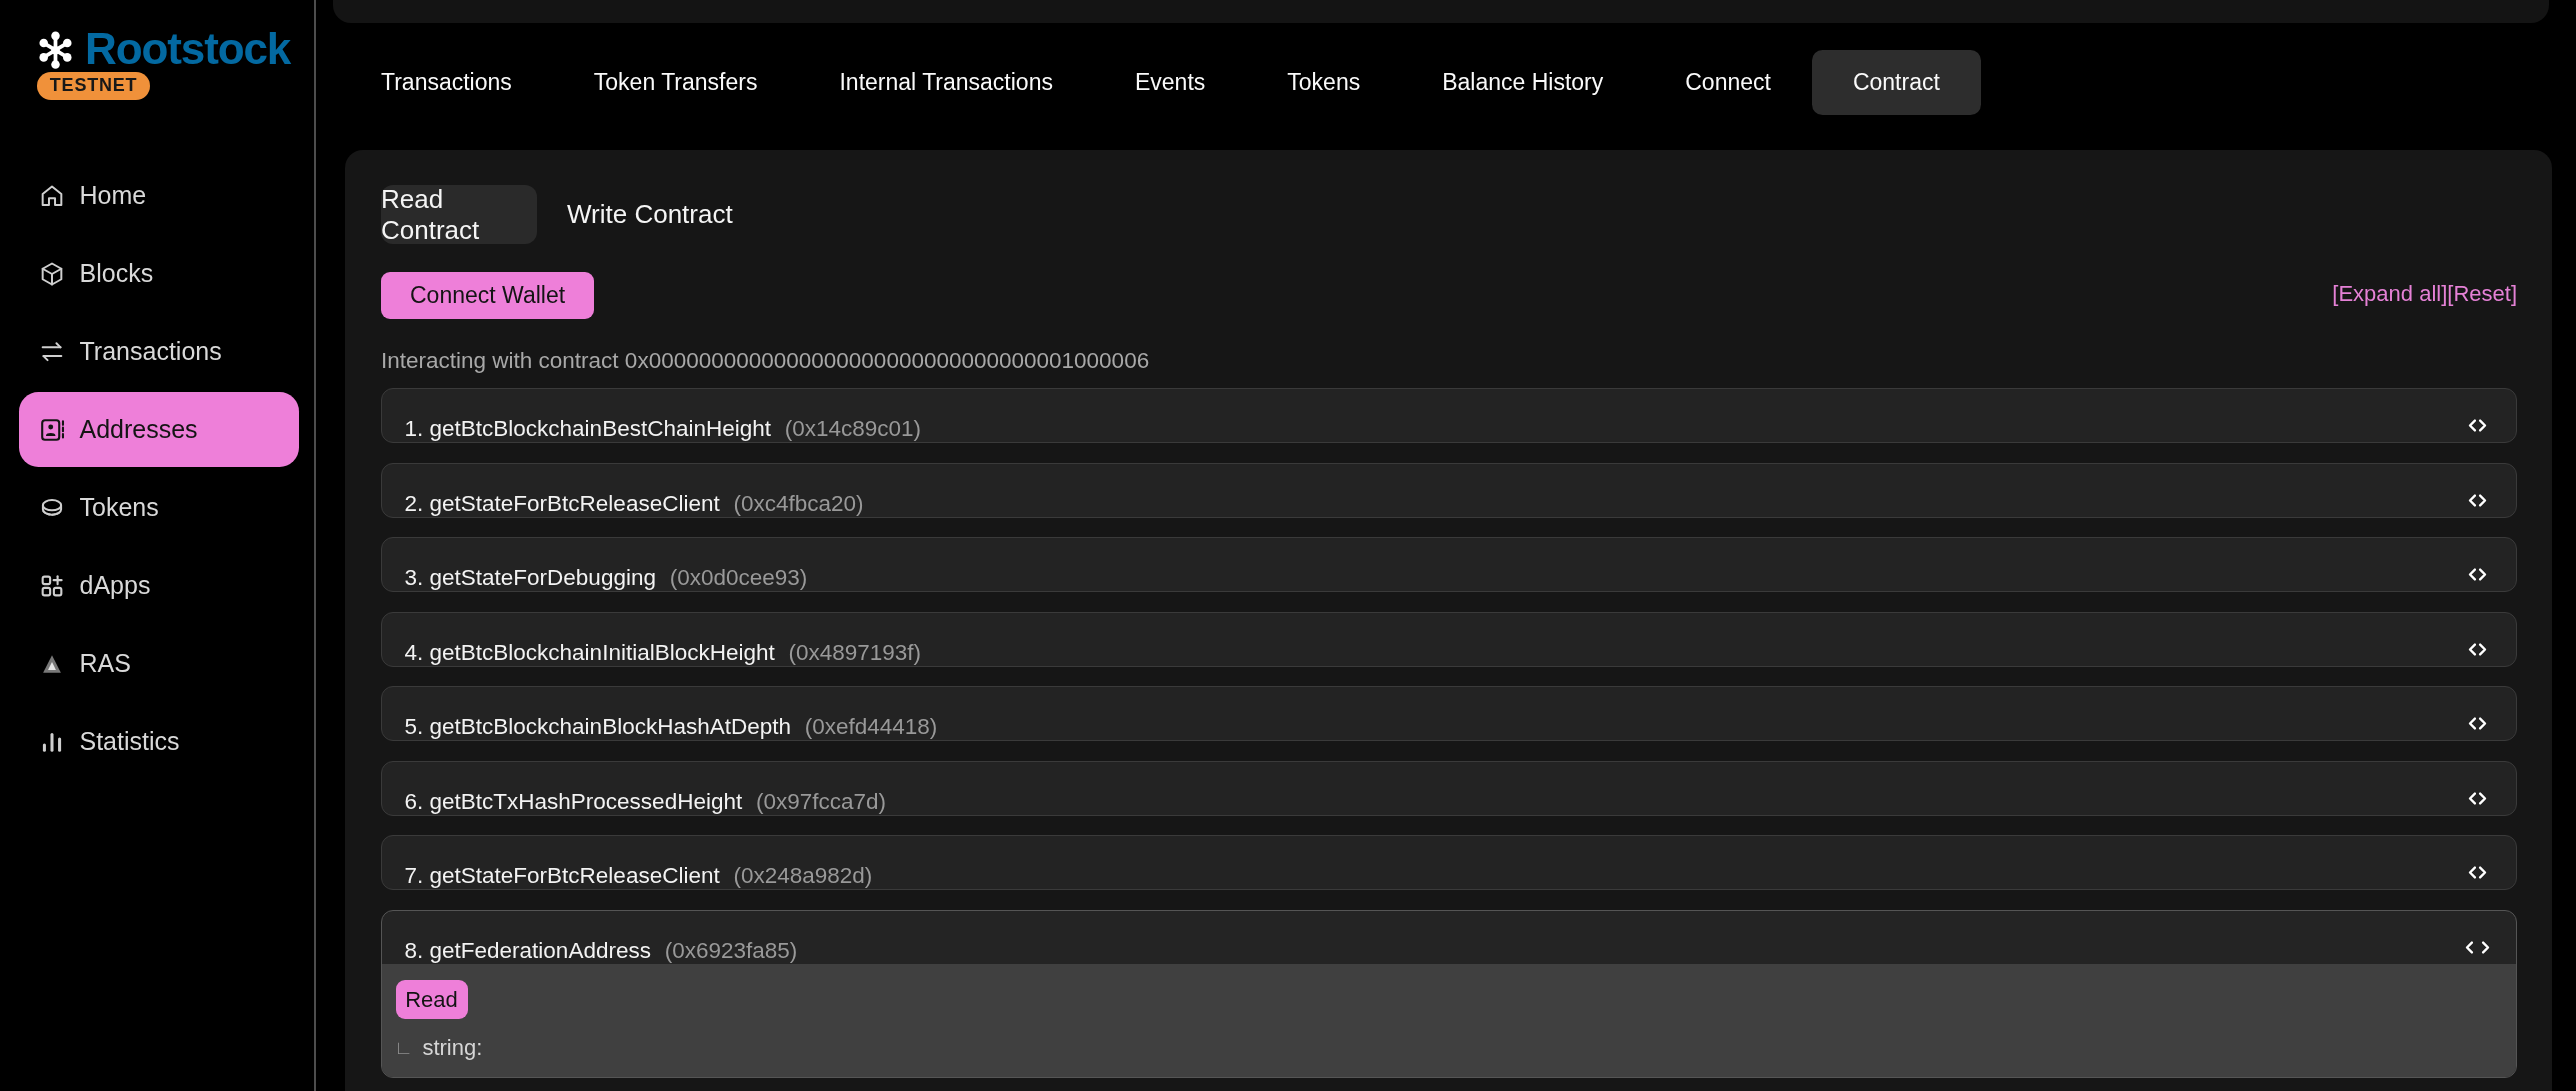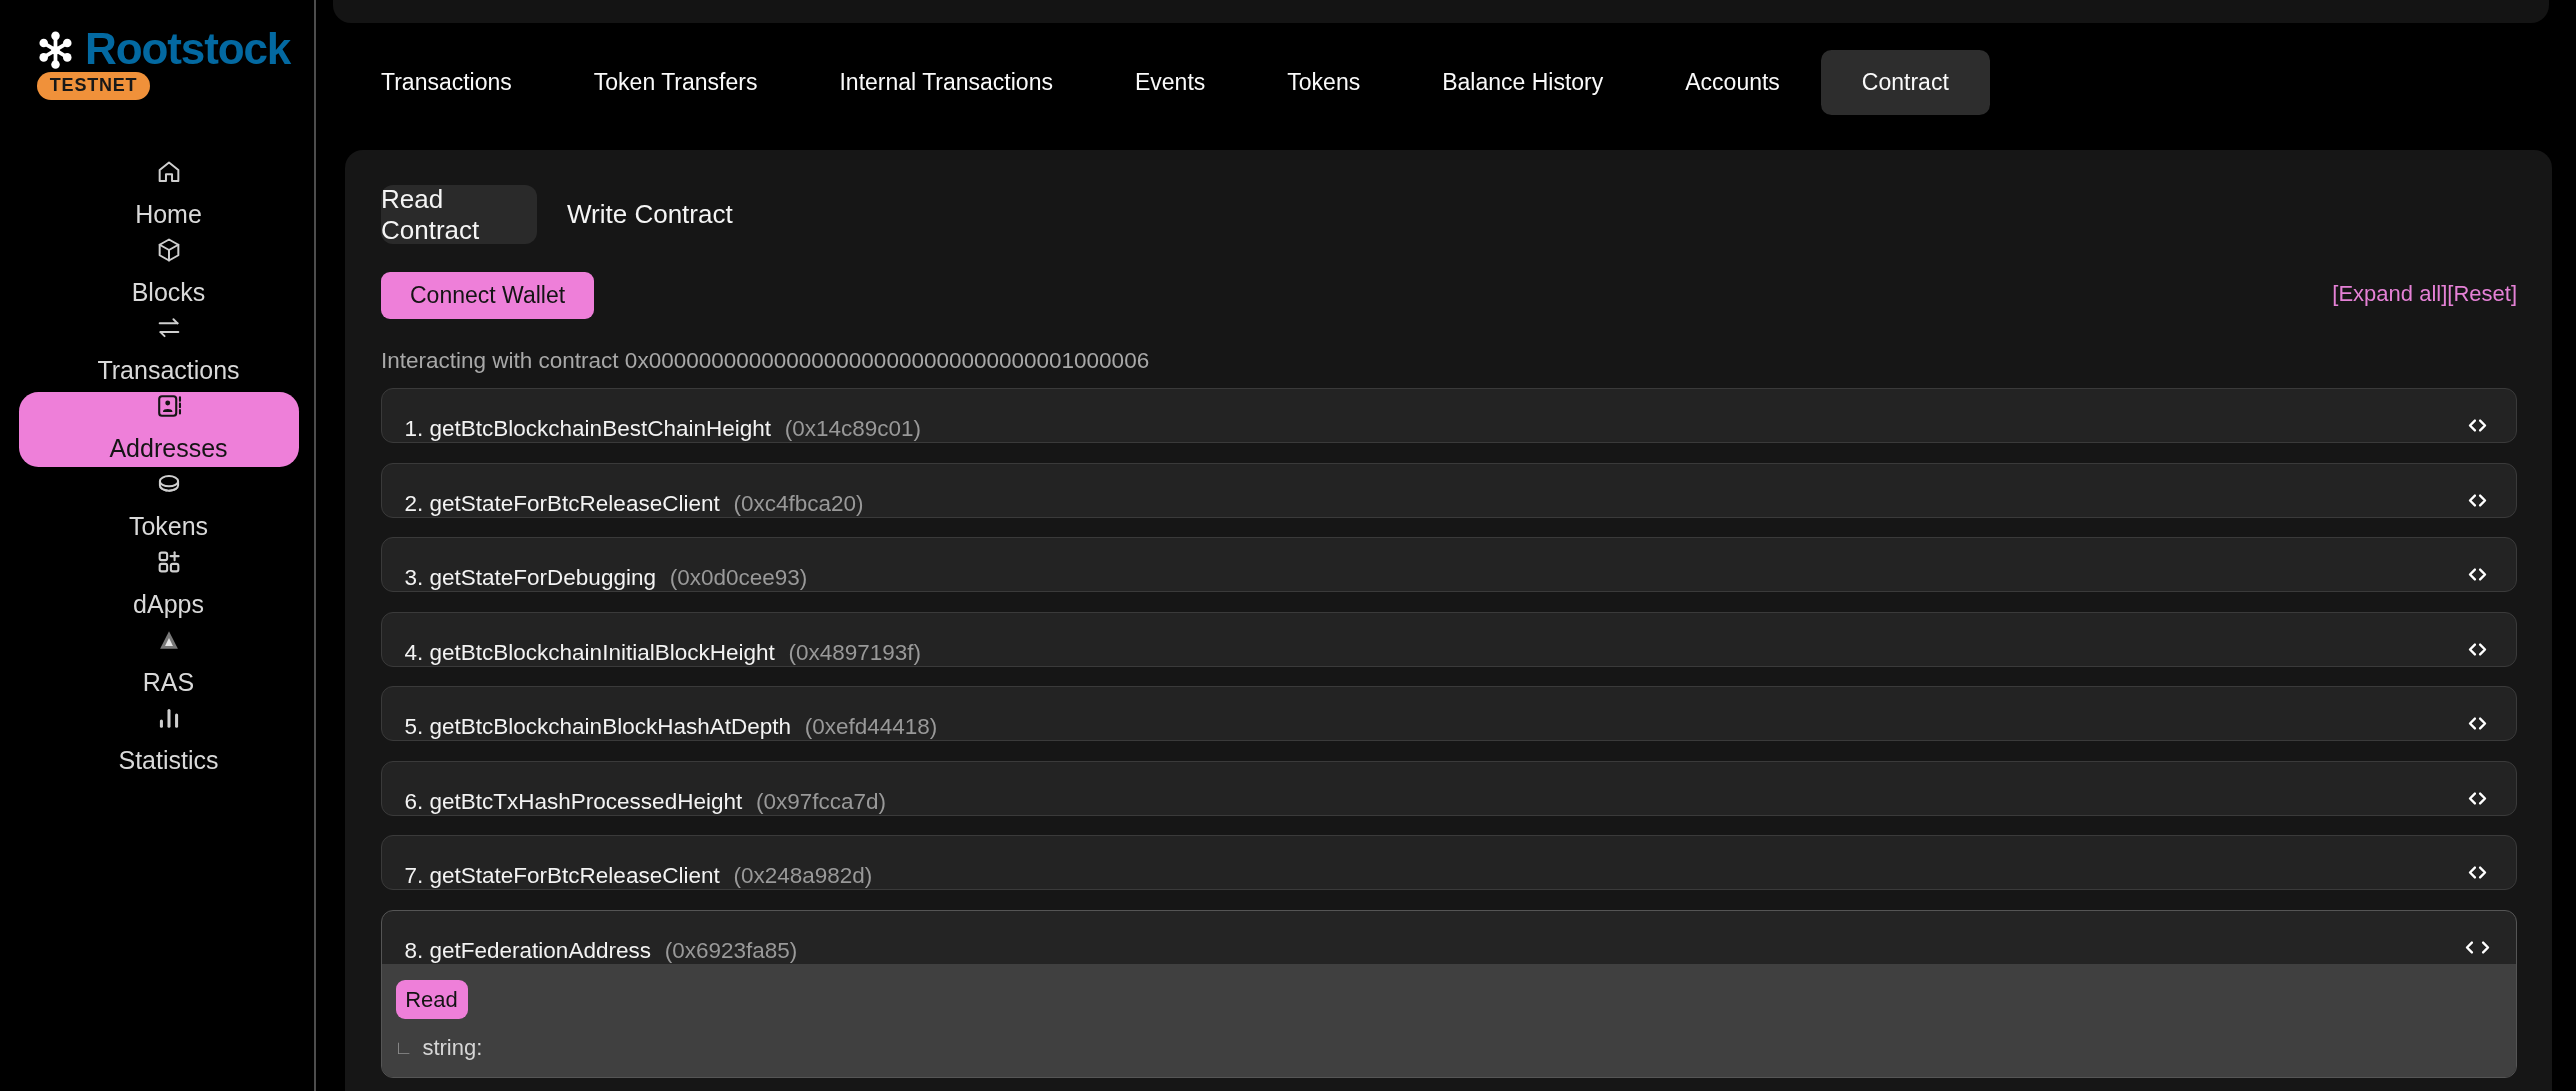--- a/index.html
+++ b/index.html
@@ -17,21 +17,20 @@
   .testnet-badge {
     position:absolute; left:37px; top:72px; background:#F0913A; color:#181818;
     font-size:18px; font-weight:700; letter-spacing:0.8px; padding:3px 12.8px 3.8px;
     border-radius:750px; display:inline-block;
   }
   .nav { position:absolute; top:158px; left:0; right:0; }
   .nav-item {
     height:75px; margin:0 15px 3px 19px; display:flex; align-items:center;
     padding-left:19px; gap:13.5px; border-radius:19.5px; color:#d9d9d9; font-size:25px;
     cursor:pointer;
-    flex-direction:column;
   }
   .nav-item .icon { width:28px; height:28px; color:#cfcfcf; flex:0 0 auto; display:flex; }
   .nav-item .icon svg { width:100%; height:100%; }
   .nav-item.active { background:#EE7FD9; color:#141414; font-weight:400; }
   .nav-item.active .icon { color:#141414; }
   .divider { position:absolute; left:314px; top:0; width:2.3px; height:1091px; background:#4d4d4d; }
 
   
   .top-strip {
     position:absolute; left:333px; top:0; width:2216px; height:22.5px;
@@ -231,21 +230,21 @@
 
     <div class="tab">
       <span>Tokens</span>
     </div>
 
     <div class="tab">
       <span>Balance History</span>
     </div>
 
     <div class="tab">
-      <span>Accounts</span>
+      <span>Connect</span>
     </div>
 
     <div class="tab active">
       <span>Contract</span>
     </div>
 
 </div>
 
 <section class="main-panel">
   <div class="subtabs">

